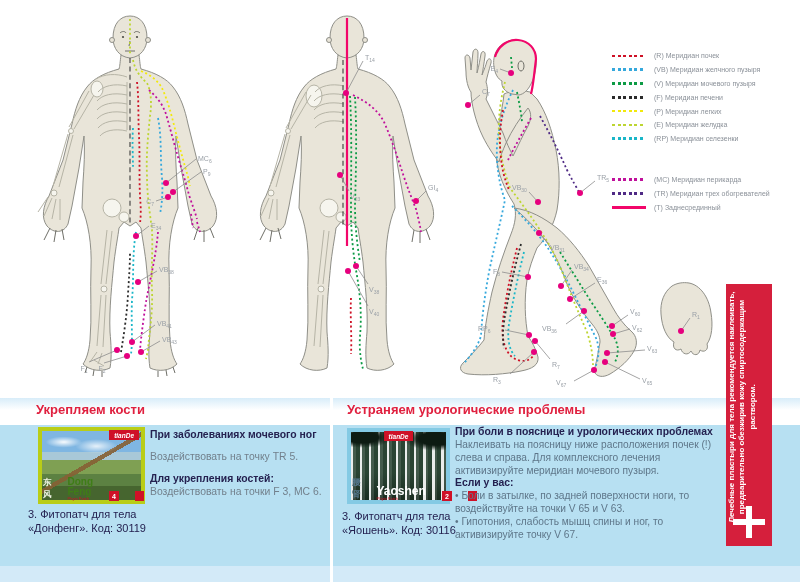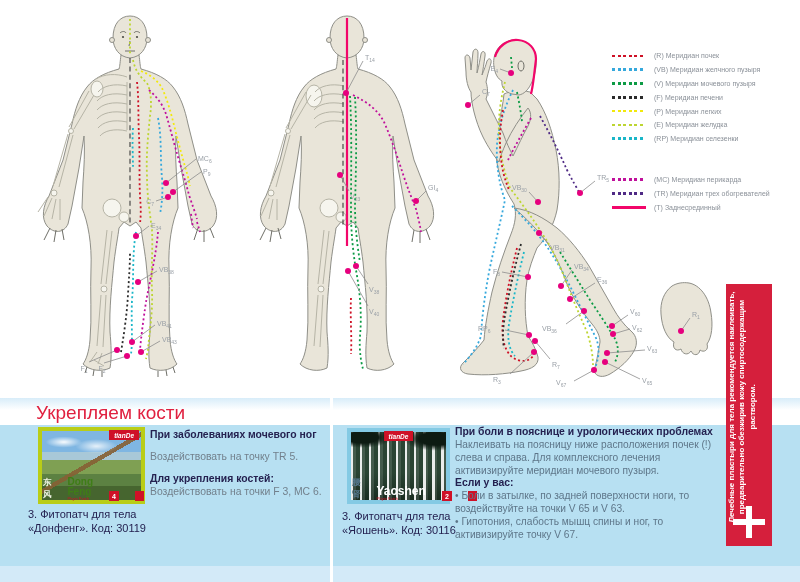--- a/index.html
+++ b/index.html
@@ -15,21 +15,21 @@
 
   
   .banner{position:absolute;left:726px;top:284px;width:46px;height:262px;background:#d51f3c;z-index:6}
   .banner-text{position:absolute;width:246px;height:44px;left:-100px;top:101px;transform:rotate(-90deg);color:#fff;font-size:8px;font-weight:bold;line-height:1.3;text-align:center}
   .plus{position:absolute;left:50%;top:222px;width:32px;height:32px;transform:translateX(-50%)}
   .bar-h{position:absolute;left:0;top:13px;width:32px;height:6px;background:#fff}
   .bar-v{position:absolute;left:13px;top:0;width:6px;height:32px;background:#fff}
 
   
   .title-band{position:absolute;left:0;top:398px;width:800px;height:27px;background:linear-gradient(#d8edf9,#ffffff 45%)}
-  .sec-title{position:absolute;top:402px;font-size:19px;font-weight:normal;color:#e0203f;z-index:1}
+  .sec-title{position:absolute;top:402px;font-size:13px;font-weight:bold;color:#e0203f;z-index:1}
   #title-left{left:36px}
   #title-right{left:347px}
   .content-band{position:absolute;left:0;top:425px;width:800px;height:141px;background:#b7e0f2}
   .bottom-strip{position:absolute;left:0;top:566px;width:800px;height:16px;background:#d3eaf8}
   .vdivider{position:absolute;left:330px;top:398px;width:3px;height:184px;background:#ffffff;z-index:2}
 
   
   .card{position:absolute;z-index:1}
   .card-photo{position:absolute;left:4px;top:4px;right:4px;bottom:4px}
   #card-left{left:38px;top:427px;width:107px;height:77px;background:#b9cd17}
@@ -348,20 +348,21 @@
       <span class="bar-v"></span>
     </div>
   </div>
 
   <div class="title-band"></div>
   <div class="content-band"></div>
   <div class="bottom-strip"></div>
   <div class="vdivider"></div>
 
   <div id="title-left" class="sec-title">Укрепляем кости</div>
+  <div id="title-right" class="sec-title">Устраняем урологические проблемы</div>
 
   <div id="card-left" class="card">
     <div class="card-photo"></div>
     <div class="brand-box">tianDe</div>
     <div class="name-row">
       <span class="cn">东风</span>
       <span>
         <span class="pname" style="display:block">Dong Feng</span>
         <span class="psub" style="display:block">Phyto Patch</span>
       </span>

